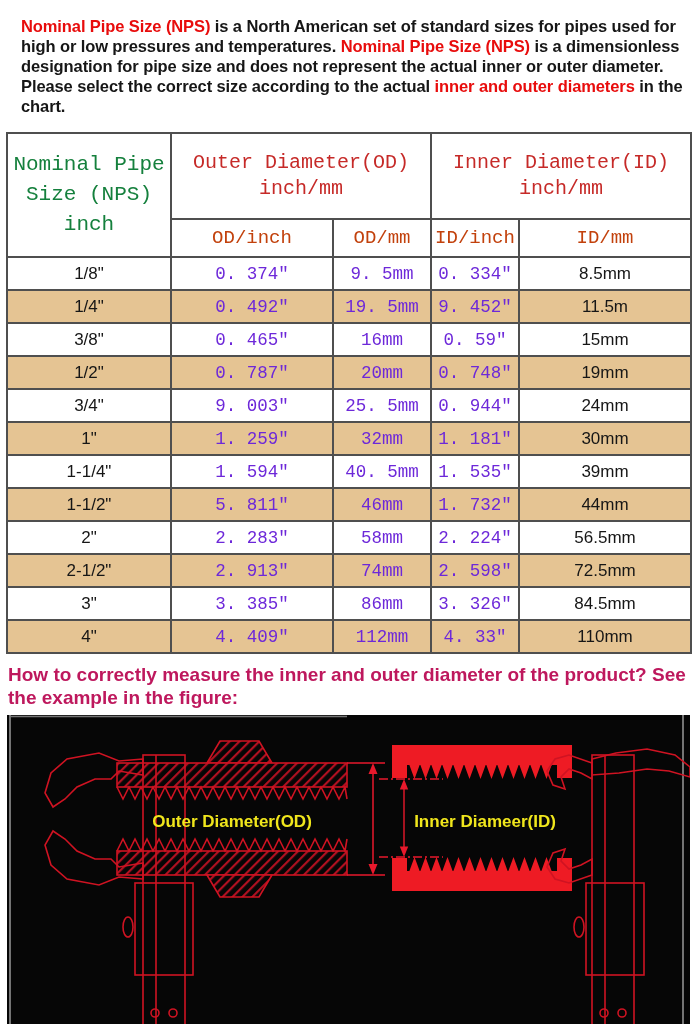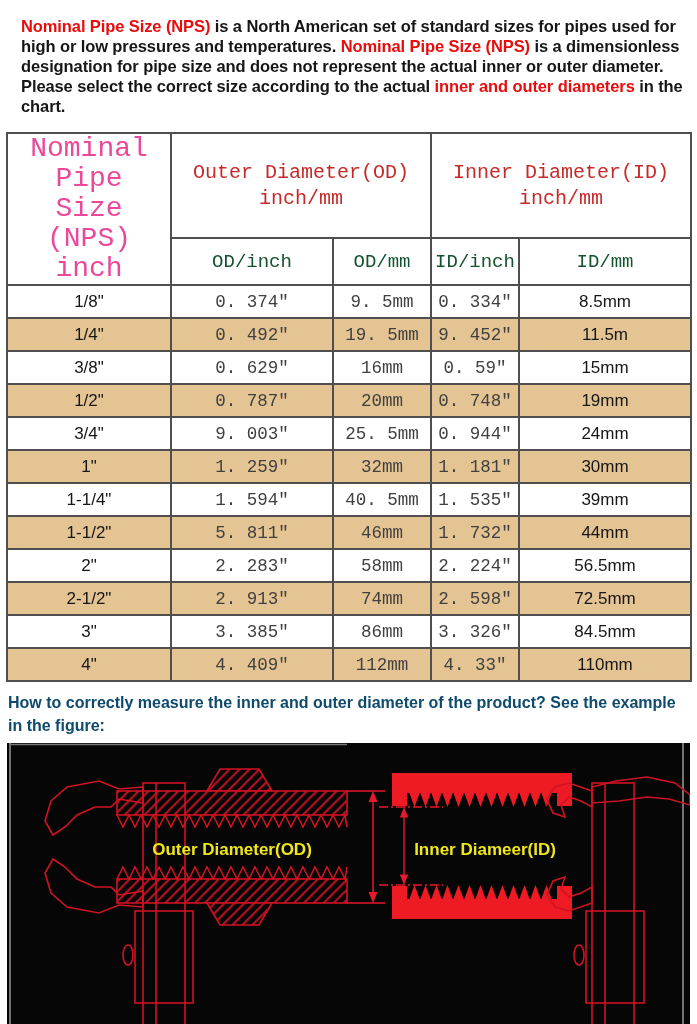--- a/index.html
+++ b/index.html
@@ -22,38 +22,38 @@
   table.nps th,table.nps td{
     border:2px solid #4f4f4f;padding:0;text-align:center;vertical-align:middle;
     overflow:hidden;
   }
   th.group{
     height:84px;color:#c62a28;font-weight:normal;
     font-family:"Liberation Mono","DejaVu Sans Mono",monospace;
     font-size:20px;line-height:26px;white-space:pre-line;
   }
   th.nps-col{
-    color:#ec4899;font-weight:normal;
+    color:#15803d;font-weight:normal;
     font-family:"Liberation Mono","DejaVu Sans Mono",monospace;
-    font-size:28px;line-height:30px;white-space:pre-line;
+    font-size:21px;line-height:30px;white-space:pre-line;
   }
   th.sub{
-    height:36px;color:#14532d;font-weight:normal;
+    height:36px;color:#c2410c;font-weight:normal;
     font-family:"Liberation Mono","DejaVu Sans Mono",monospace;
     font-size:19px;
   }
   tbody td{height:31px;}
   tbody tr:nth-child(even){background:#e5c493;}
   td.c-sans{font-size:17px;color:#161616;font-family:"Liberation Sans",sans-serif;}
-  td.c-mono{font-size:17.5px;color:#404040;font-family:"Liberation Mono","DejaVu Sans Mono",monospace;margin-left:48px;}
+  td.c-mono{font-size:17.5px;color:#6d28d9;font-family:"Liberation Mono","DejaVu Sans Mono",monospace;margin-left:48px;}
 
   
   .howto{
     margin:9px 8px 6px 8px;
-    color:#0c4a6e;font-size:16px;line-height:23px;font-weight:bold;
+    color:#be185d;font-size:19px;line-height:23px;font-weight:bold;
   }
 
   
   .diagram{
     position:relative;margin:0 7px;width:683px;height:364px;background:#060606;
   }
   .diagram svg{display:block;}
   .lbl{
     font-family:"Liberation Sans",sans-serif;font-size:17px;font-weight:bold;
   }
@@ -98,21 +98,21 @@
       </tr>
       <tr>
         <td class="c-sans">1/4"</td>
         <td class="c-mono">0. 492″</td>
         <td class="c-mono">19. 5mm</td>
         <td class="c-mono">9. 452″</td>
         <td class="c-sans">11.5m</td>
       </tr>
       <tr>
         <td class="c-sans">3/8"</td>
-        <td class="c-mono">0. 629″</td>
+        <td class="c-mono">0. 465″</td>
         <td class="c-mono">16mm</td>
         <td class="c-mono">0. 59″</td>
         <td class="c-sans">15mm</td>
       </tr>
       <tr>
         <td class="c-sans">1/2"</td>
         <td class="c-mono">0. 787″</td>
         <td class="c-mono">20mm</td>
         <td class="c-mono">0. 748″</td>
         <td class="c-sans">19mm</td>

